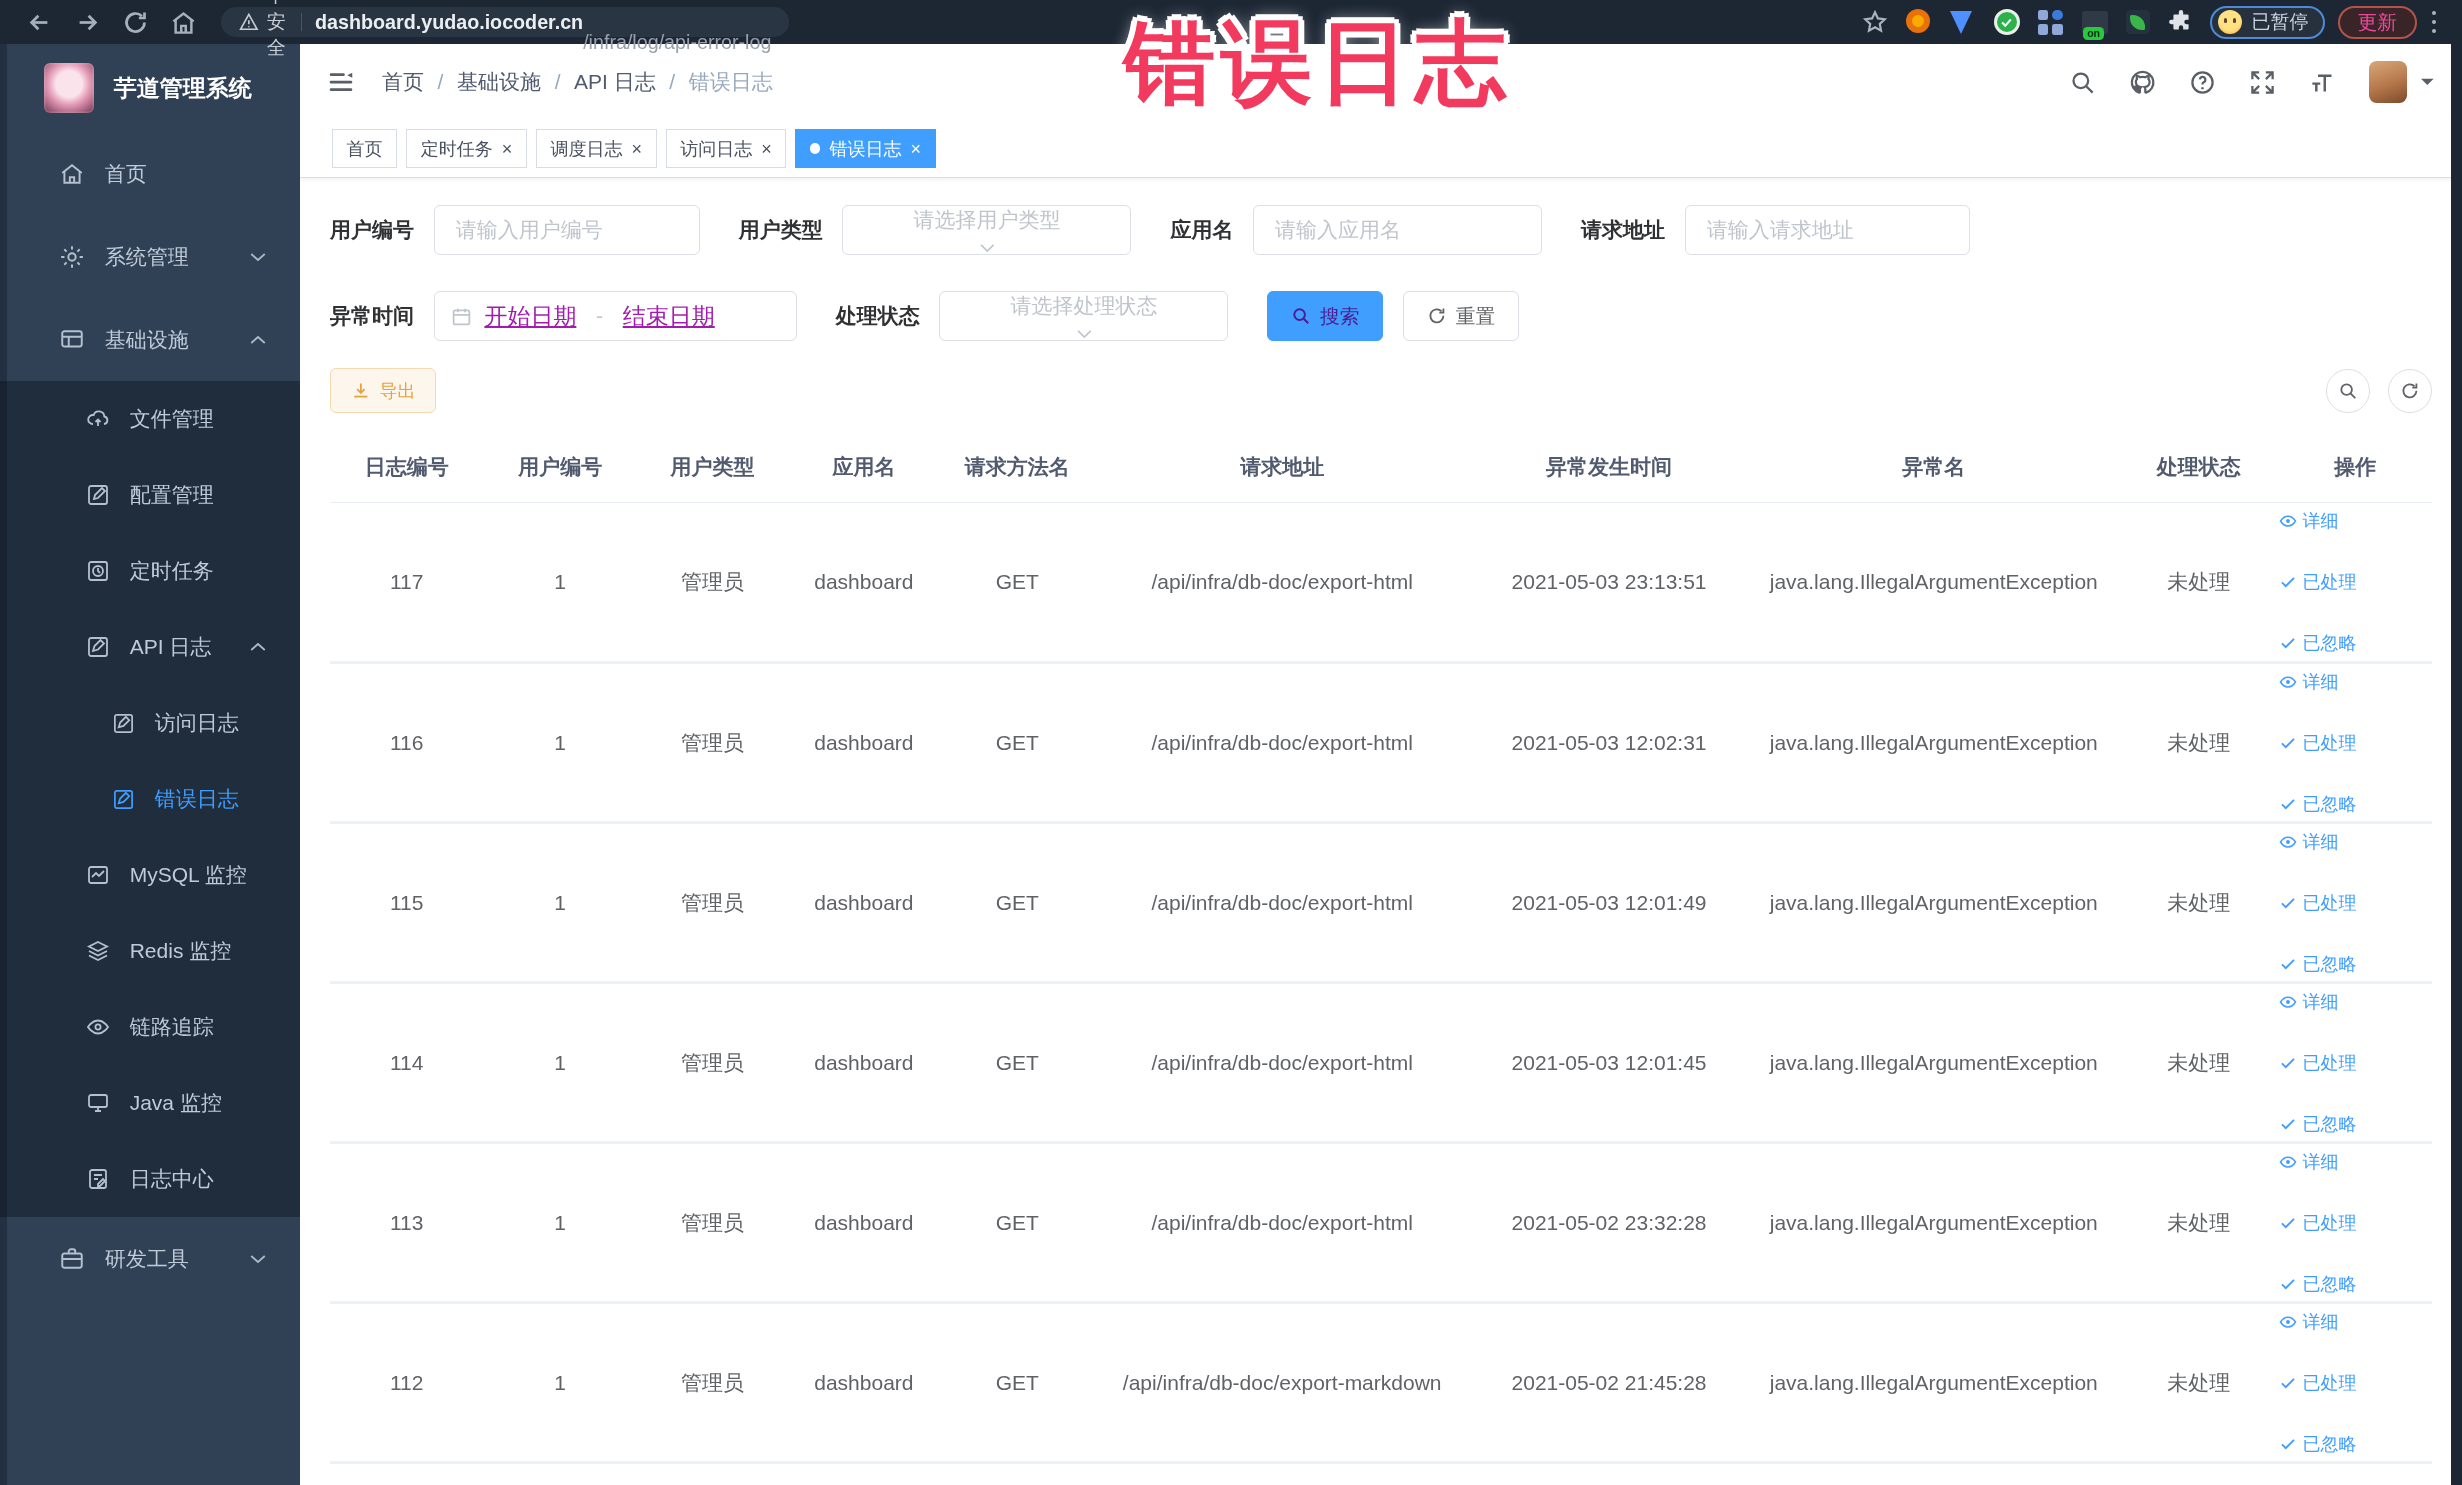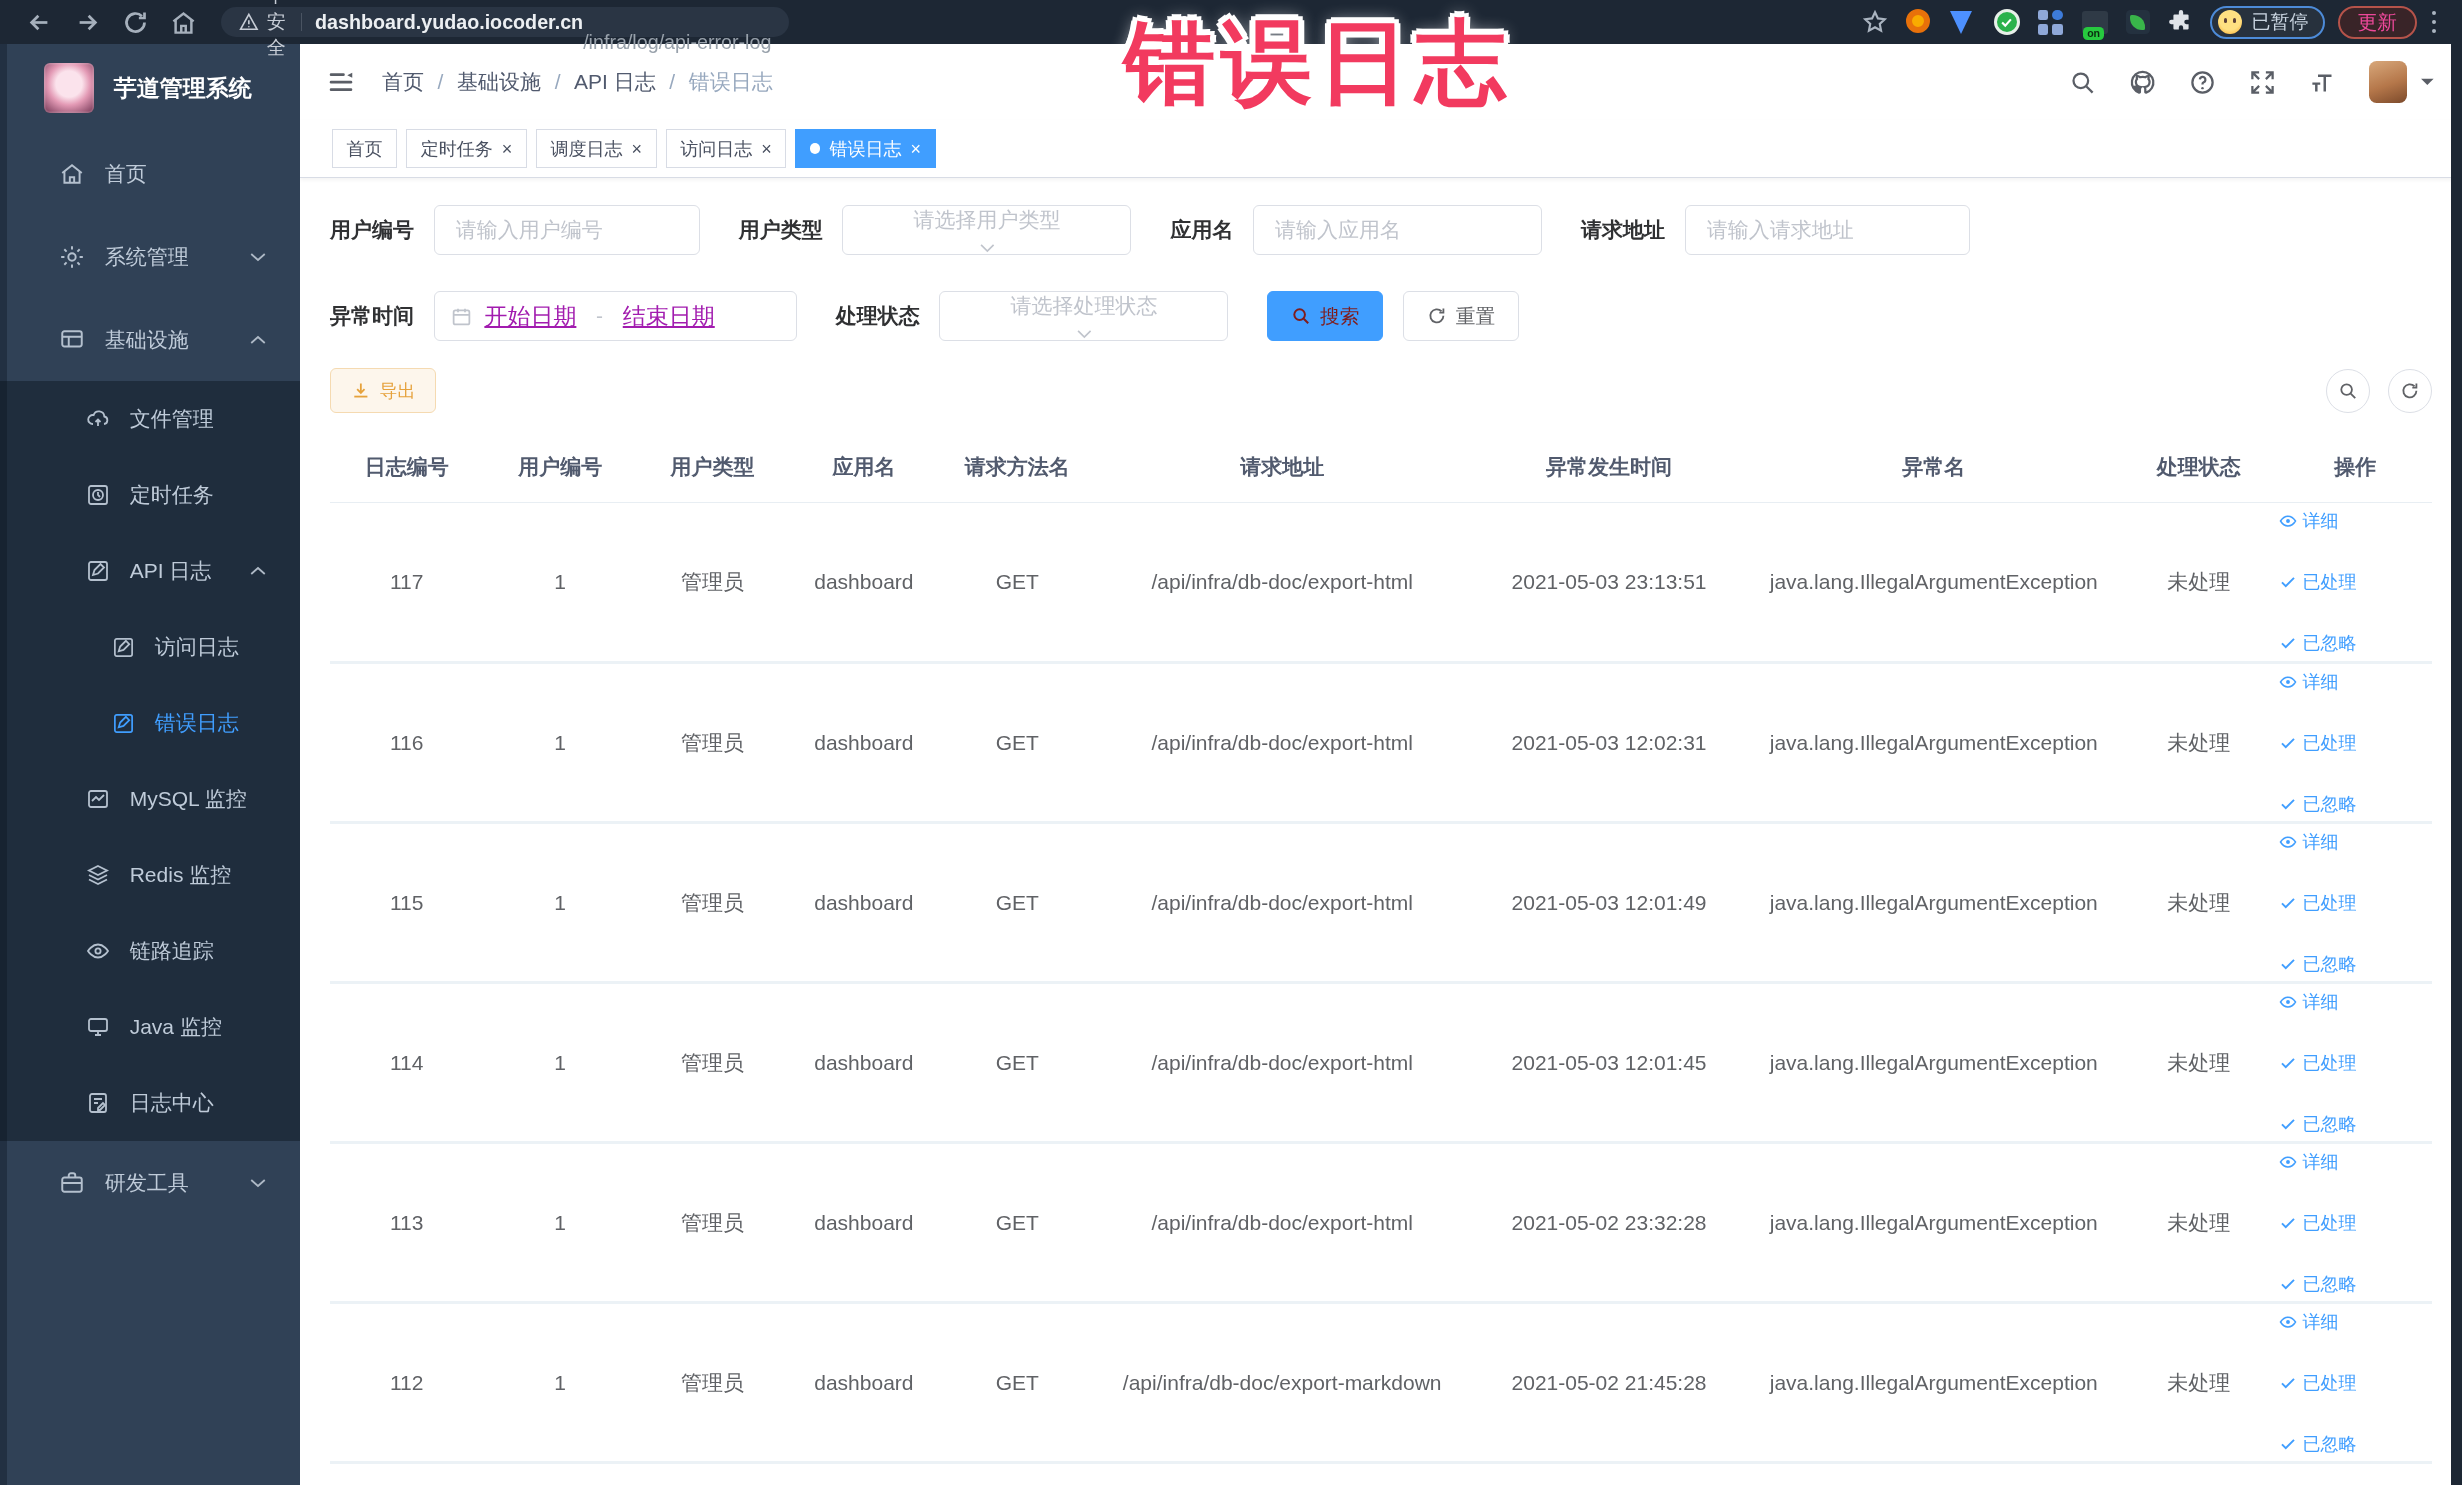--- a/index.html
+++ b/index.html
@@ -101,21 +101,21 @@
   .tinput::placeholder{color:#c0c4cc;}
   .selbox{height:50px;border:1.5px solid #dcdfe6;border-radius:6px;display:flex;align-items:center;padding:0 18px;background:#fff;cursor:pointer;flex-direction:column;}
   .selbox .ph{color:#c0c4cc;font-size:21px;flex:1;white-space:nowrap;}
   .selbox .sc{width:16.7px;height:10.6px;color:#c0c4cc;flex:none;}
   .datebox{height:50px;width:363px;border:1.5px solid #dcdfe6;border-radius:6px;display:flex;align-items:center;padding:0 16.7px;background:#fff;cursor:pointer;}
   .datebox .cal{width:21px;height:21px;color:#c0c4cc;flex:none;margin-right:12px;}
   .datebox .ph{color:#a21caf;font-size:23px;white-space:nowrap;text-decoration:underline;}
   .datebox .dsep{color:#c0c4cc;font-size:21px;margin:0 19.7px;}
   .btn{height:50px;border-radius:6px;display:flex;align-items:center;font-size:19.7px;padding:0 23px;cursor:pointer;white-space:nowrap;}
   .btn svg{width:19.7px;height:19.7px;margin-right:9px;}
-  .btn-primary{background:#409eff;border:1.5px solid #409eff;color:#7f1d1d;}
+  .btn-primary{background:#409eff;border:1.5px solid #409eff;color:#4c1d95;}
   .btn-plain{background:#fff;border:1.5px solid #dcdfe6;color:#606266;}
   .btn-warnplain{height:45px;background:#fdf6ec;border:1.5px solid #f5dab1;color:#e6a23c;font-size:18px;padding:0 19.7px;}
 
   .toolbar{display:flex;align-items:center;margin-bottom:19.7px;}
   .tool-spacer{flex:1;}
   .circle-btn{width:44px;height:44px;border-radius:50%;border:1.5px solid #dcdfe6;background:#fff;display:flex;align-items:center;justify-content:center;margin-left:18px;cursor:pointer;color:#606266;}
   .circle-btn svg{width:19.7px;height:19.7px;}
 
   
   table.grid{width:100%;border-collapse:collapse;table-layout:fixed;}
@@ -267,20 +267,29 @@
 
       <div class="submenu">
         <div class="mi l2">
           <span class="ic">
               <svg viewBox="0 0 24 24" fill="none" stroke="currentColor" stroke-width="1.8">
                 <path d="M7 17a4.5 4.5 0 1 1 .6-8.9 5.5 5.5 0 0 1 10.7 1.4A3.8 3.8 0 0 1 18 17"></path>
                 <path d="M12 19v-6M9.5 15l2.5-2.5L14.5 15"></path>
               </svg>
             </span>
           <span>文件管理</span>
+        </div>
+        <div class="mi l2">
+          <span class="ic">
+              <svg viewBox="0 0 24 24" fill="none" stroke="currentColor" stroke-width="1.8">
+                <rect x="3" y="3" width="18" height="18" rx="2"></rect>
+                <path d="M8 16l1-4 7-7 3 3-7 7-4 1z"></path>
+              </svg>
+            </span>
+          <span>配置管理</span>
         </div>
         <div class="mi l2">
           <span class="ic">
               <svg viewBox="0 0 24 24" fill="none" stroke="currentColor" stroke-width="1.8">
                 <rect x="3" y="3" width="18" height="18" rx="2"></rect>
                 <circle cx="12" cy="12" r="5"></circle>
                 <path d="M12 9v3l2 2"></path>
               </svg>
             </span>
           <span>定时任务</span>

